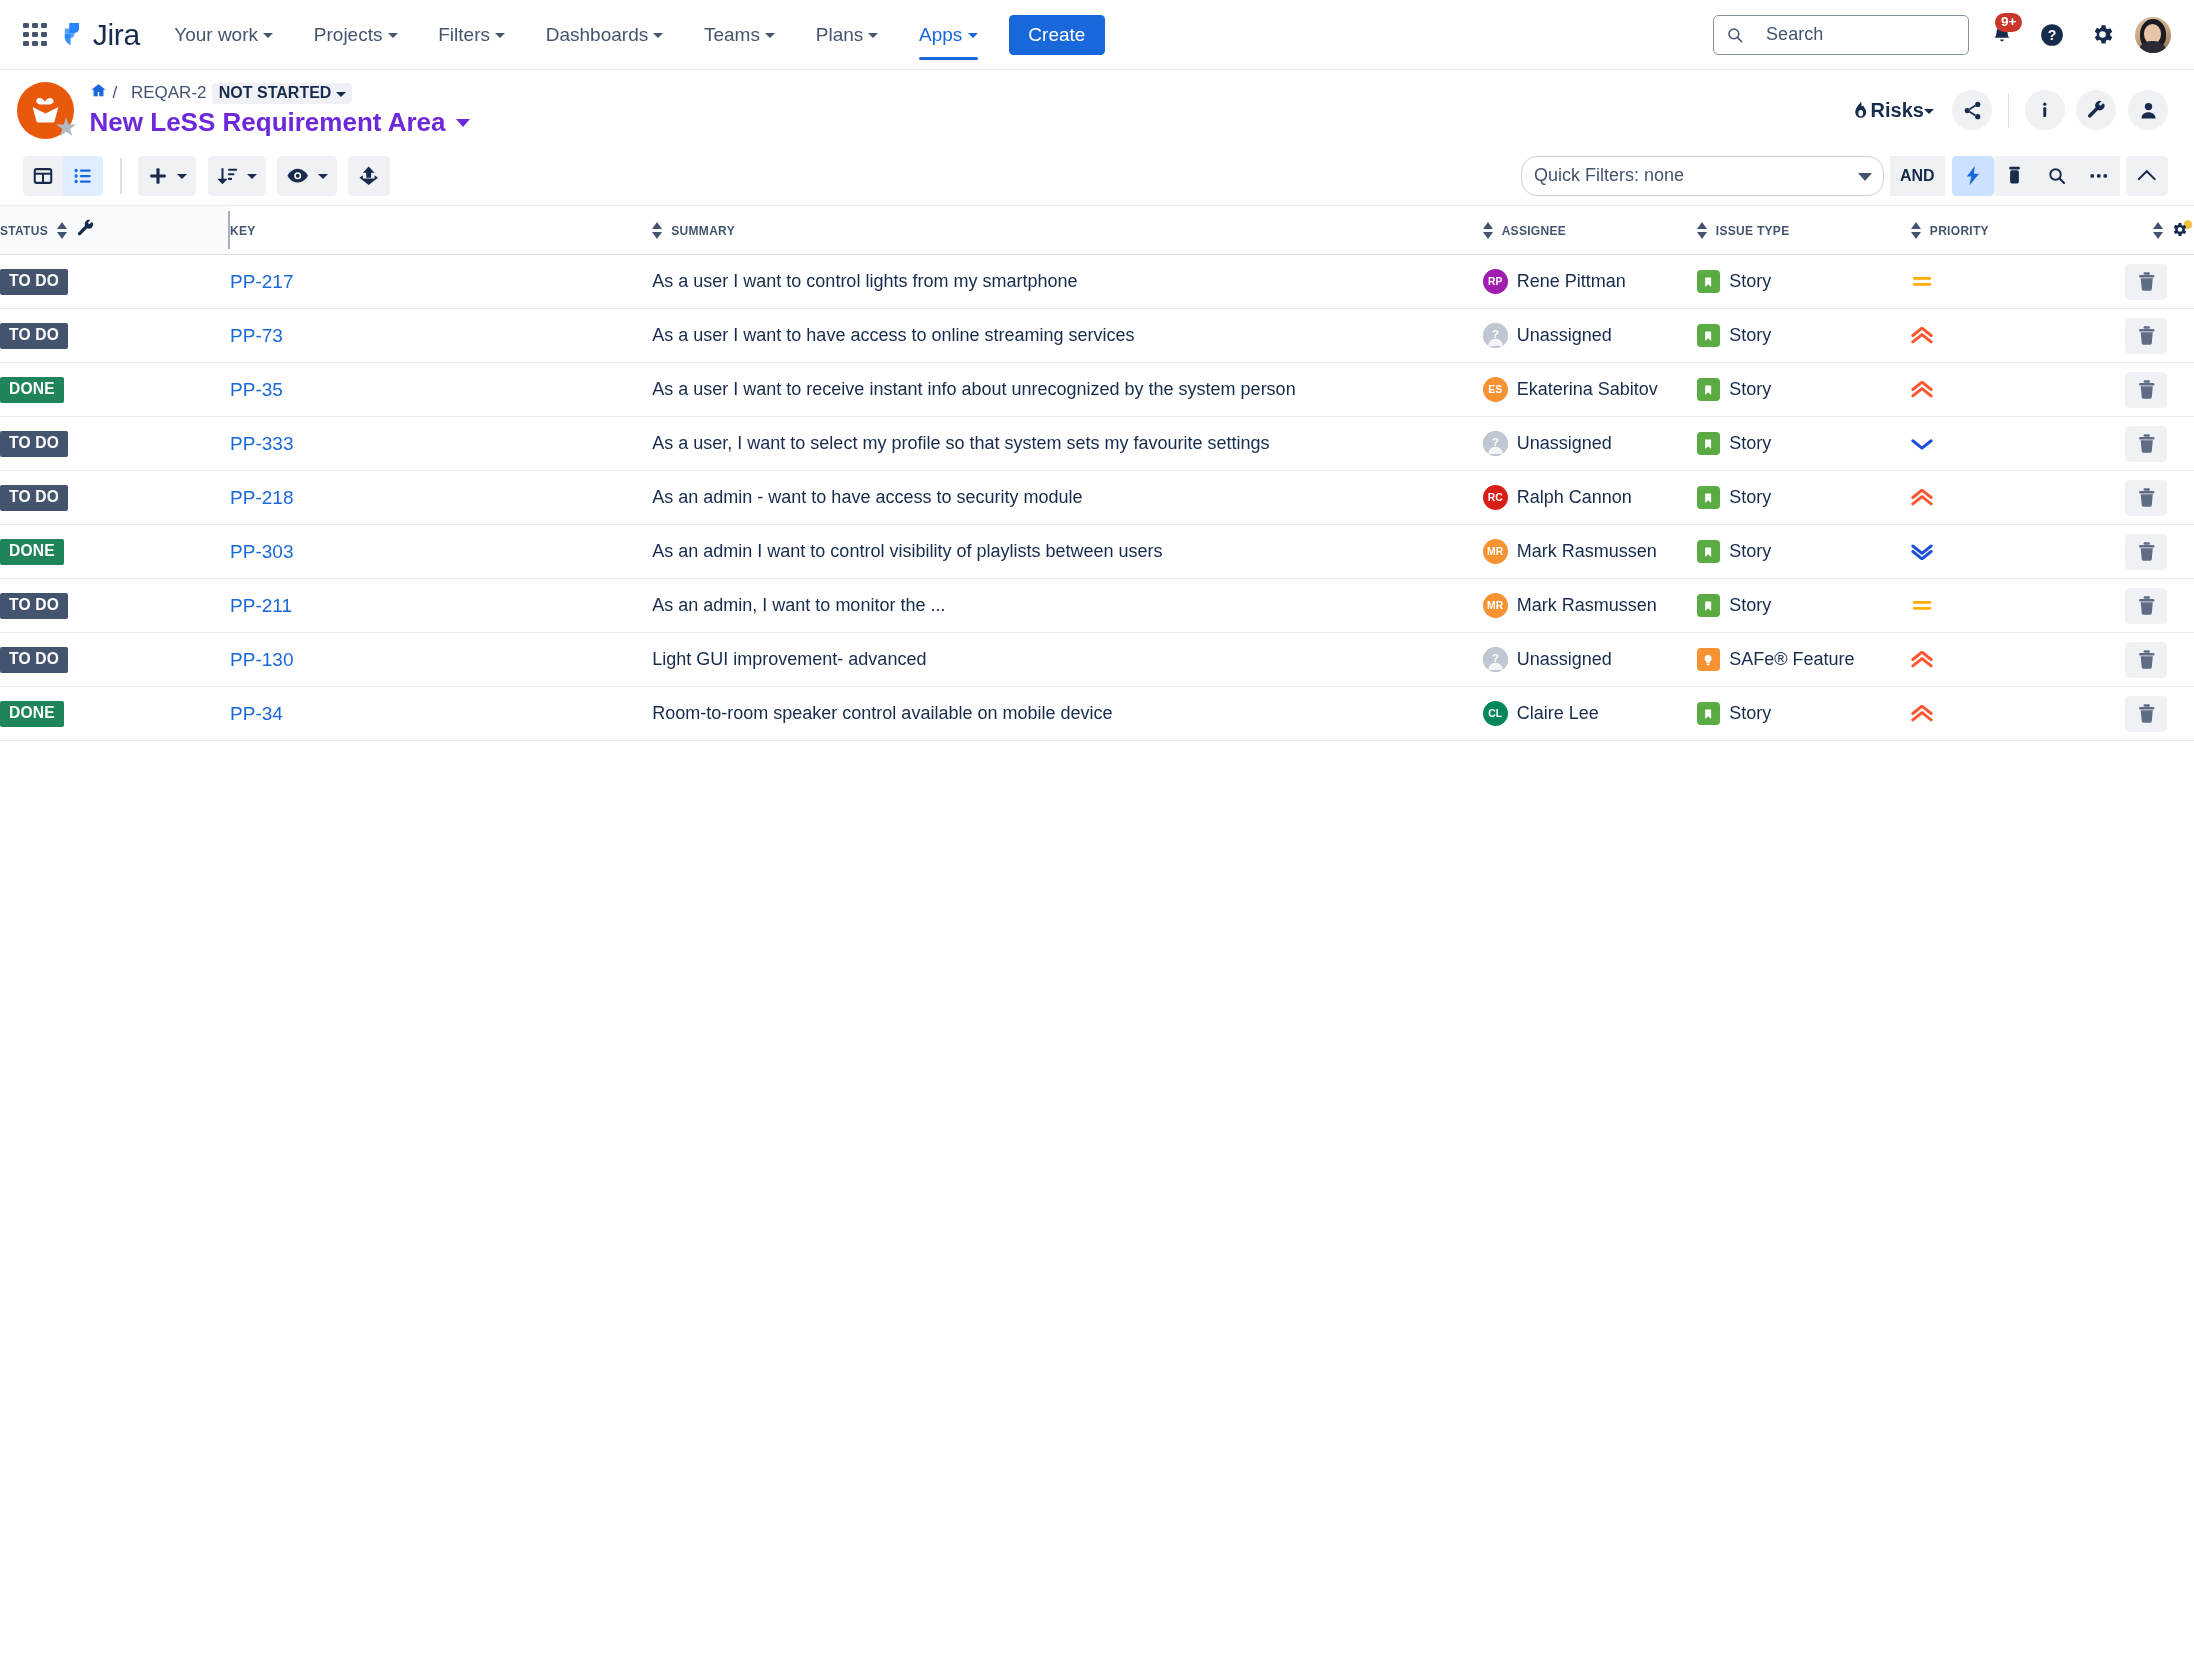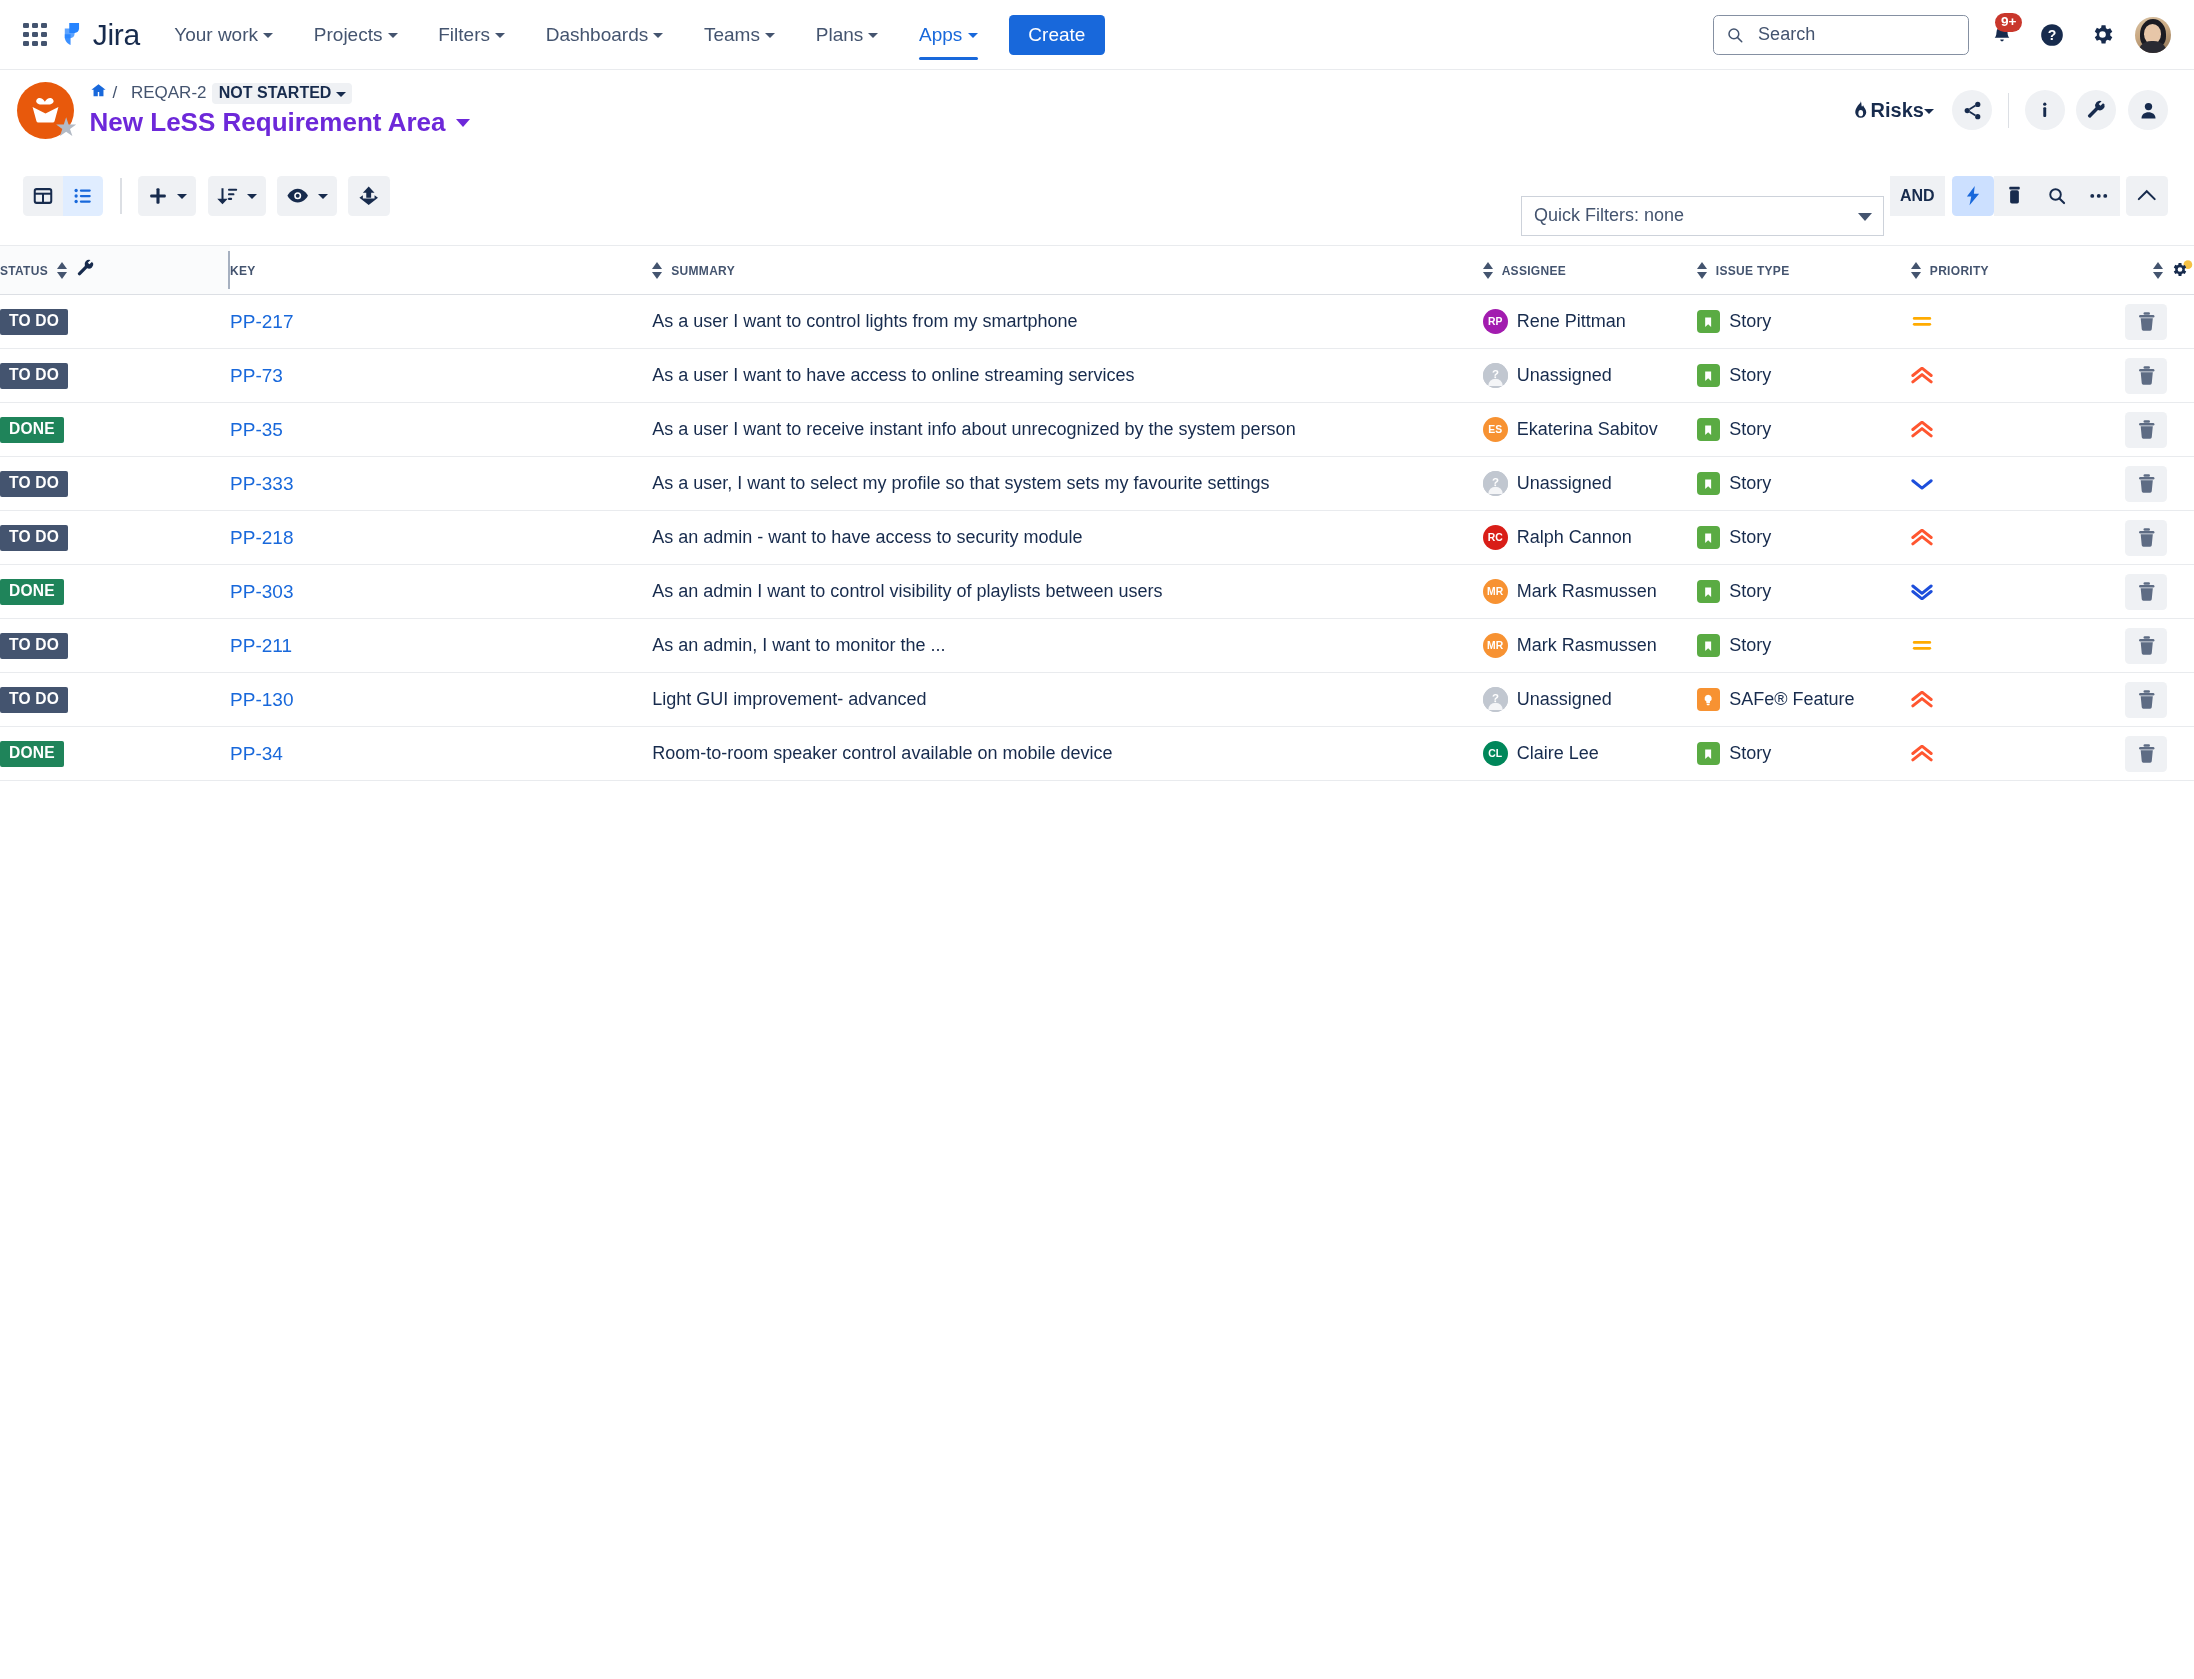--- a/index.html
+++ b/index.html
@@ -74,21 +74,21 @@
     border: none;
     font-family: inherit;
   }
 
   .nav-right { margin-left: auto; display: flex; align-items: center; gap: 14.3px; }
   .search-box {
     width: 256px; height: 40px;
     border: 1.3px solid #8590A2;
     border-radius: 5.2px;
     display: flex; align-items: center;
-    padding: 0 11.7px; gap: 14px;
+    padding: 0 11.7px; gap: 22px;
     cursor: text;
     text-align: right;
   }
   .search-box .ph { font-size: 18px; color: #44546F; }
   .icon-btn {
     width: 36px; height: 36px;
     border-radius: 50%;
     display: flex; align-items: center; justify-content: center;
     cursor: pointer; position: relative;
   }
@@ -174,27 +174,26 @@
     gap: 7.8px; padding: 0 9px; cursor: pointer;
   }
   .tbtn.sel { background: #E0EDFF; }
   .tbtn.sq-left { border-radius: 4.5px 0 0 4.5px; }
   .tbtn.sq-right { border-radius: 0 4.5px 4.5px 0; }
   .tsep { width: 1.3px; height: 36px; background: #DCDFE4; margin: 0 5.2px; }
 
   .toolbar-right { margin-left: auto; display: flex; align-items: center; gap: 0; }
   .qf-select {
     width: 363px; height: 40px;
-    border: 1.3px solid #CDD2DA; border-radius: 0;
+    border: 1.3px solid #CDD2DA; border-radius: 16px;
     background: #fff;
     display: flex; align-items: center; justify-content: space-between;
     padding: 0 11.7px;
     font-size: 18px; color: #44546F;
     cursor: pointer;
-    margin-top: 40px;
   }
   .and-btn {
     height: 40px; padding: 0 10.4px;
     background: #EFF1F4;
     display:flex; align-items:center; justify-content:center;
     font-size: 16px; font-weight: 700; color: #172B4D;
     cursor: pointer; margin-left: 5.2px;
   }
   .mini-btn {
     width: 42px; height: 40px;

